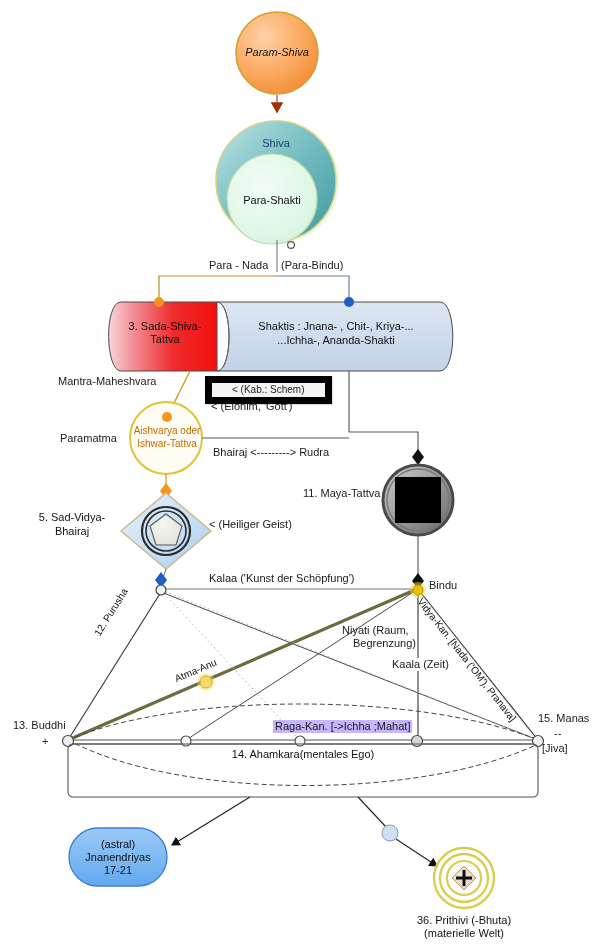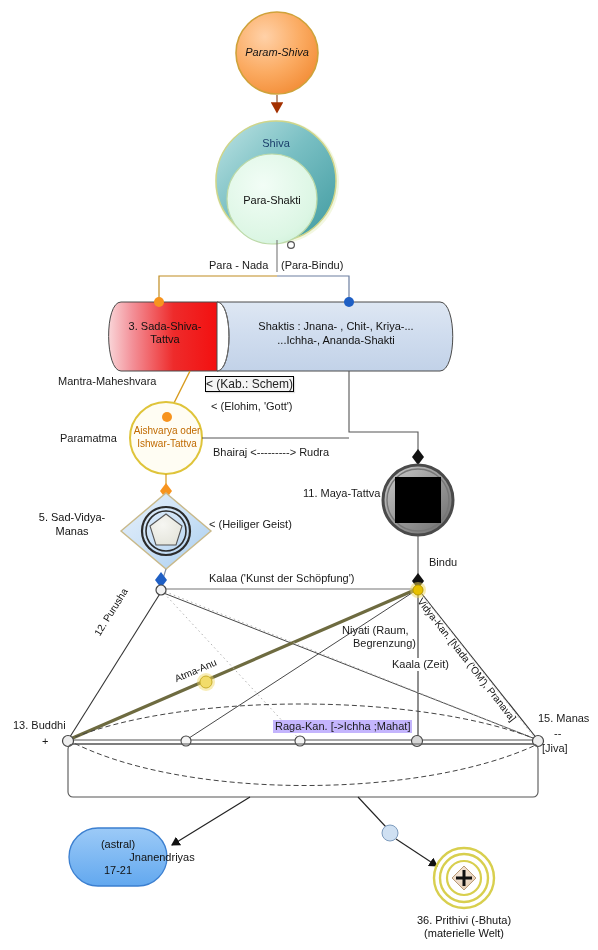--- a/index.html
+++ b/index.html
@@ -2,22 +2,22 @@
 <html><head>
 <meta charset="utf-8">
 <style>
   html,body{margin:0;padding:0;background:#ffffff;}
   body{width:598px;height:950px;position:relative;overflow:hidden;
        font-family:"Liberation Sans","DejaVu Sans",sans-serif;color:#111;}
   #stage{position:absolute;left:0;top:0;width:598px;height:950px;}
   svg#canvas{position:absolute;left:0;top:0;width:598px;height:950px;}
   .lbl{position:absolute;font-size:11px;line-height:13px;color:#1a1a1a;white-space:nowrap;}
   .nodetext{position:absolute;font-size:11px;line-height:13px;text-align:center;white-space:nowrap;}
-  .tip{position:absolute;font-size:12px;line-height:12px;background:#f4f4f4;border:1px solid #000000;
-       padding:1px 0;white-space:nowrap;color:#222;box-shadow:1px 1px 1px rgba(0,0,0,.12);}
+  .tip{position:absolute;font-size:10px;line-height:12px;background:#f4f4f4;border:7px solid #000000;
+       padding:1px 20px;white-space:nowrap;color:#222;box-shadow:1px 1px 1px rgba(0,0,0,.12);}
   .rot{position:absolute;font-size:10px;white-space:nowrap;transform-origin:0 0;color:#111;}
 </style>
 </head>
 <body>
 
 <div id="stage">
 
   <svg id="canvas" viewBox="0 0 598 950">
     <defs>
       <radialGradient id="gParam" cx="35%" cy="30%" r="80%">
@@ -200,29 +200,29 @@
   <div class="lbl" style="left:211px;top:400px;">&lt; (Elohim, 'Gott')</div>
 
   <div class="lbl" style="left:60px;top:432px;">Paramatma</div>
 
   <div class="nodetext" style="left:121px;top:424px;width:92px;color:#c06a00;font-size:10px;text-align:center;">Aishvarya oder</div>
   <div class="nodetext" style="left:121px;top:437px;width:92px;color:#c06a00;font-size:10px;">Ishwar-Tattva</div>
 
   <div class="lbl" style="left:213px;top:446px;">Bhairaj  &lt;---------&gt;  Rudra</div>
 
   <div class="nodetext" style="left:26px;top:511px;width:92px;">5. Sad-Vidya-</div>
-  <div class="nodetext" style="left:26px;top:525px;width:92px;">Manas</div>
+  <div class="nodetext" style="left:26px;top:525px;width:92px;">Bhairaj</div>
 
   <div class="lbl" style="left:209px;top:518px;">&lt; (Heiliger Geist)</div>
 
   <div class="lbl" style="left:303px;top:487px;">11. Maya-Tattva</div>
 
   <div class="lbl" style="left:209px;top:572px;">Kalaa ('Kunst der Schöpfung')</div>
 
-  <div class="lbl" style="left:429px;top:556px;">Bindu</div>
+  <div class="lbl" style="left:429px;top:579px;">Bindu</div>
 
   <div class="rot" style="left:92px;top:632px;transform:rotate(-58deg);">12. Purusha</div>
 
   <div class="rot" style="left:173px;top:674px;transform:rotate(-23deg);font-size:10px;">Atma-Anu</div>
 
   <div class="lbl" style="left:342px;top:624px;">Niyati (Raum,</div>
   <div class="lbl" style="left:353px;top:637px;">Begrenzung)</div>
 
   <div class="lbl" style="left:390px;top:658px;background:#fff;padding:0 2px;">Kaala  (Zeit)</div>
 
@@ -230,22 +230,23 @@
 
   <div class="lbl" style="left:273px;top:703px;background:#c4b5fd;padding:0 2px;margin-top:17px;">Raga-Kan. [-&gt;Ichha ;Mahat]</div>
 
   <div class="lbl" style="left:13px;top:719px;">13. Buddhi</div>
   <div class="lbl" style="left:42px;top:735px;">+</div>
 
   <div class="lbl" style="left:538px;top:712px;">15. Manas</div>
   <div class="lbl" style="left:554px;top:727px;">--</div>
   <div class="lbl" style="left:542px;top:742px;">[Jiva]</div>
 
+  <div class="nodetext" style="left:153px;top:748px;width:300px;">14. Ahamkara(mentales  Ego)</div>
 
 
   <div class="nodetext" style="left:69px;top:838px;width:98px;">(astral)</div>
-  <div class="nodetext" style="left:69px;top:851px;width:98px;margin-left:44px;">Jnanendriyas</div>
+  <div class="nodetext" style="left:69px;top:851px;width:98px;">Jnanendriyas</div>
   <div class="nodetext" style="left:69px;top:864px;width:98px;">17-21</div>
 
   <div class="nodetext" style="left:384px;top:914px;width:160px;">36. Prithivi (-Bhuta)</div>
   <div class="nodetext" style="left:384px;top:927px;width:160px;">(materielle Welt)</div>
 
 </div>
 
 </body></html>

